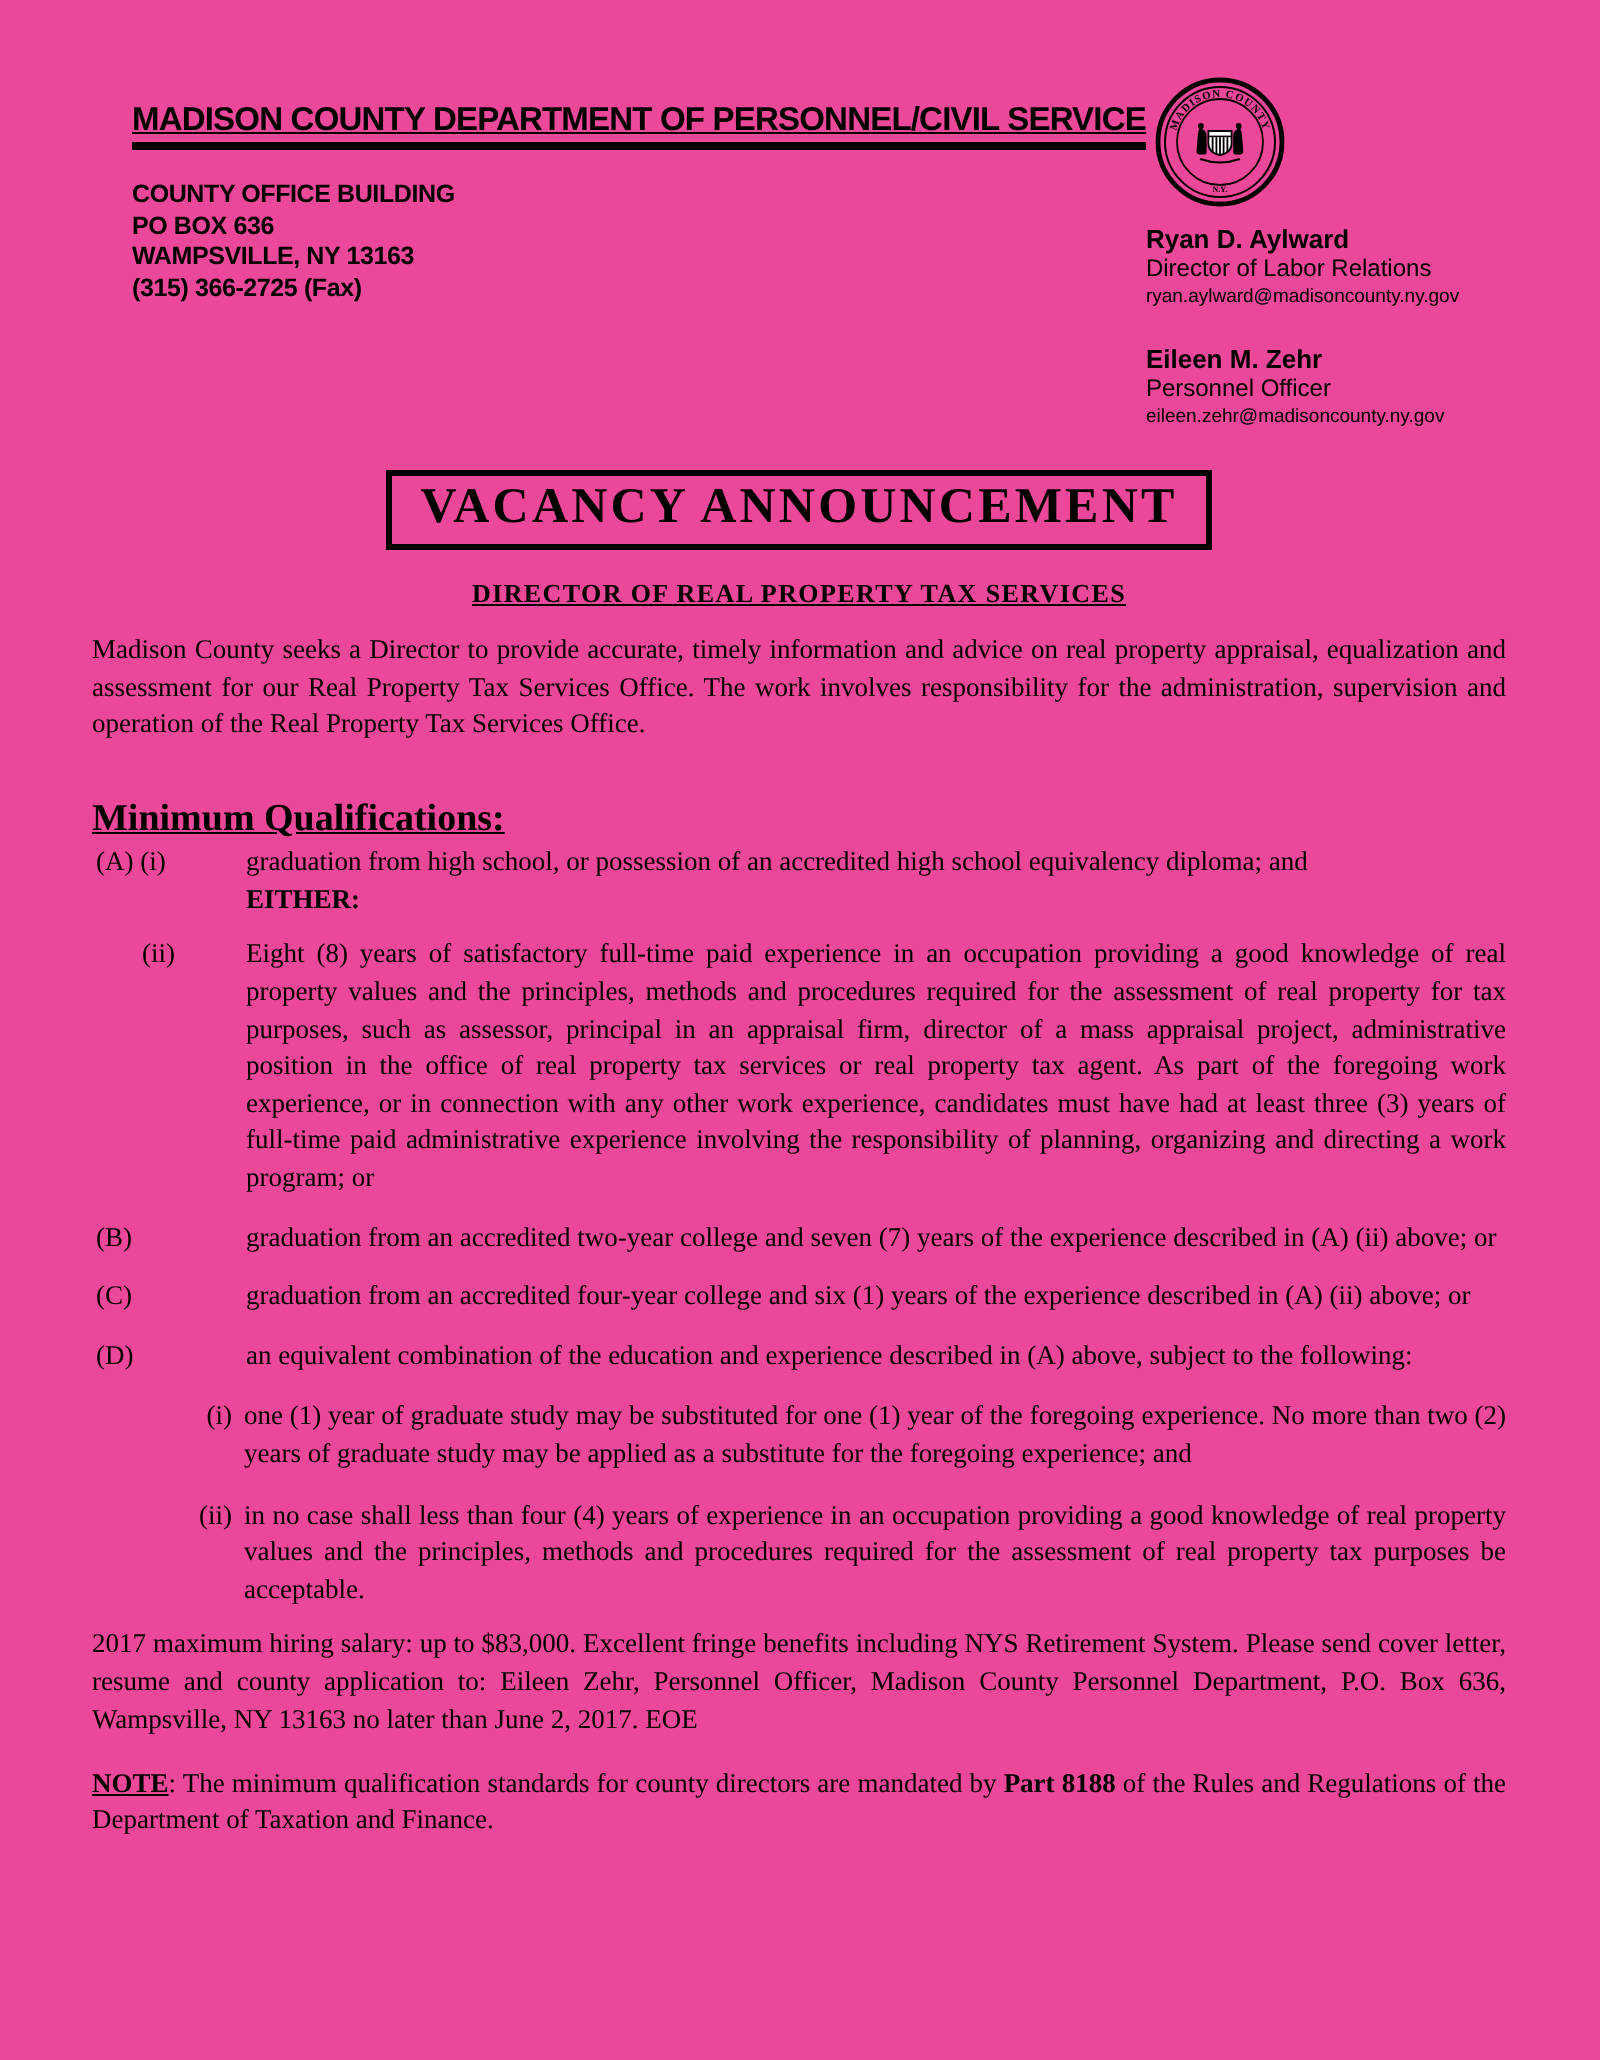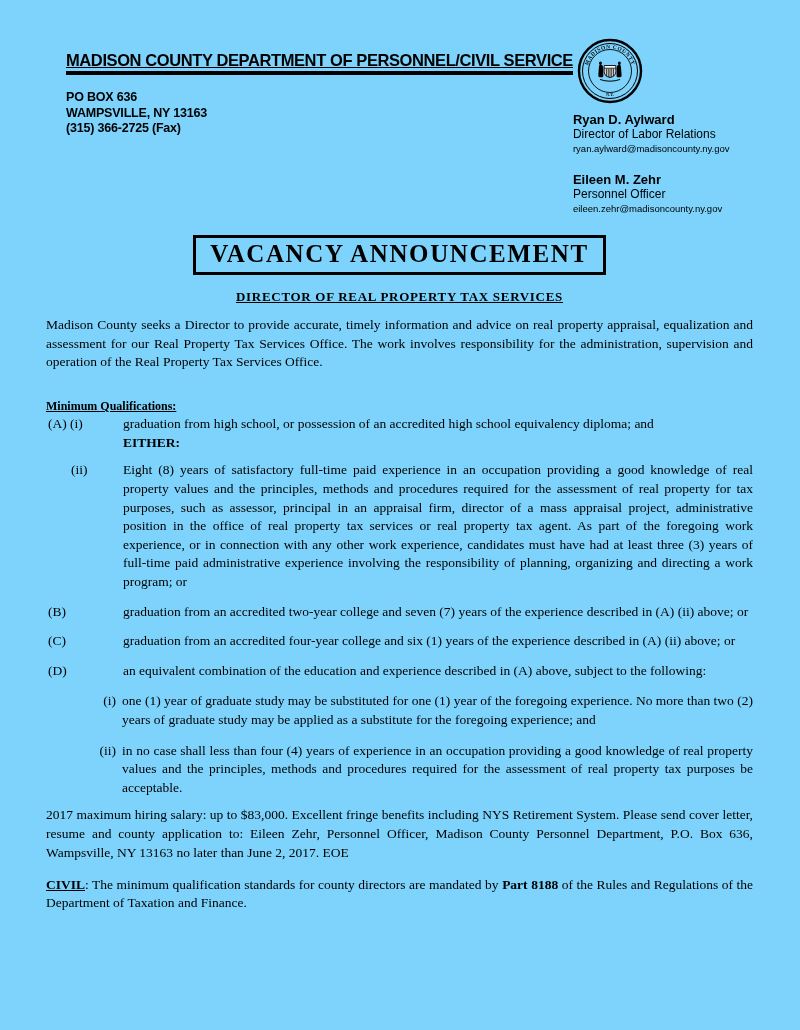--- a/index.html
+++ b/index.html
@@ -1,20 +1,20 @@
 <!DOCTYPE html>
 <html><head>
 <meta charset="utf-8">
 <style>
   html,body{margin:0;padding:0;background:#e8e8e8;}
   .page{
     position:relative;
     width:800px;height:1030px;
     margin:0 auto;
-    background:#7dd3fc;
+    background:#ec4899;
     color:#000;
     font-family:"Liberation Serif",serif;
     box-sizing:border-box;
     padding:38px 47px 0 46px;
     overflow:hidden;
   }
   
   .letterhead{display:flex;justify-content:space-between;align-items:flex-start;min-height:176px;}
   .lh-left{padding-left:20px;margin-top:13px;}
   .dept-title{
@@ -43,21 +43,21 @@
   }
   .position-title{
     text-align:center;margin:14px 0 0 0;
     font-size:13px;font-weight:bold;letter-spacing:0.7px;
     text-decoration:underline;
   }
   
   .body-text{font-size:13.5px;line-height:18.6px;text-align:justify;}
   .intro{margin-top:11px;}
   .qual-heading{
-    margin:14px 0 0 0;font-size:12px;font-weight:bold;
+    margin:14px 0 0 0;font-size:19px;font-weight:bold;
     text-decoration:underline;display:inline-block;
   }
   .qual-item{display:flex;margin-top:11px;}
   .qual-item.tight{margin-top:1px;}
   .qual-label{width:77px;flex-shrink:0;box-sizing:border-box;padding-left:2px;}
   .qual-label.indent2{padding-left:25px;}
   .qual-text{flex:1;}
   .either{font-weight:bold;}
   .sub-item{display:flex;margin-top:12px;margin-left:34px;}
   .sub-label{width:36px;flex-shrink:0;text-align:right;}
@@ -70,20 +70,21 @@
 </head>
 <body>
 
 <div class="page">
 
   
   <div class="letterhead">
     <div class="lh-left">
       <h1 class="dept-title">MADISON COUNTY DEPARTMENT OF PERSONNEL/CIVIL SERVICE</h1>
       <div class="address">
+        <div>COUNTY OFFICE BUILDING</div>
         <div>PO BOX 636</div>
         <div>WAMPSVILLE, NY  13163</div>
         <div>(315) 366-2725 (Fax)</div>
       </div>
     </div>
 
     <div class="lh-right">
       <div class="seal">
         <svg viewBox="0 0 66 66" width="66" height="66" aria-hidden="true">
           <circle cx="33" cy="33" r="31" fill="none" stroke="#000" stroke-width="2.4"></circle>
@@ -174,16 +175,16 @@
 
   <div class="body-text sub-item">
     <div class="sub-label">(ii)</div>
     <div class="sub-text">in no case shall less than four (4) years of experience in an occupation providing a good knowledge of real property values and the principles, methods and procedures required for the assessment of real property tax purposes be acceptable.</div>
   </div>
 
   
   <p class="body-text closing-para">2017 maximum hiring salary:  up to $83,000.  Excellent fringe benefits including NYS Retirement System. Please send cover letter, resume and county application to:  Eileen Zehr, Personnel Officer, Madison County Personnel Department, P.O. Box 636, Wampsville, NY 13163 no later than June 2, 2017.  EOE</p>
 
   <p class="body-text note-para">
-    <span class="note-label">CIVIL</span><span>:  The minimum qualification standards for county directors are mandated by </span><span class="bold">Part 8188</span><span> of the Rules and Regulations of the Department of Taxation and Finance.</span>
+    <span class="note-label">NOTE</span><span>:  The minimum qualification standards for county directors are mandated by </span><span class="bold">Part 8188</span><span> of the Rules and Regulations of the Department of Taxation and Finance.</span>
   </p>
 
 </div>
 
 </body></html>

